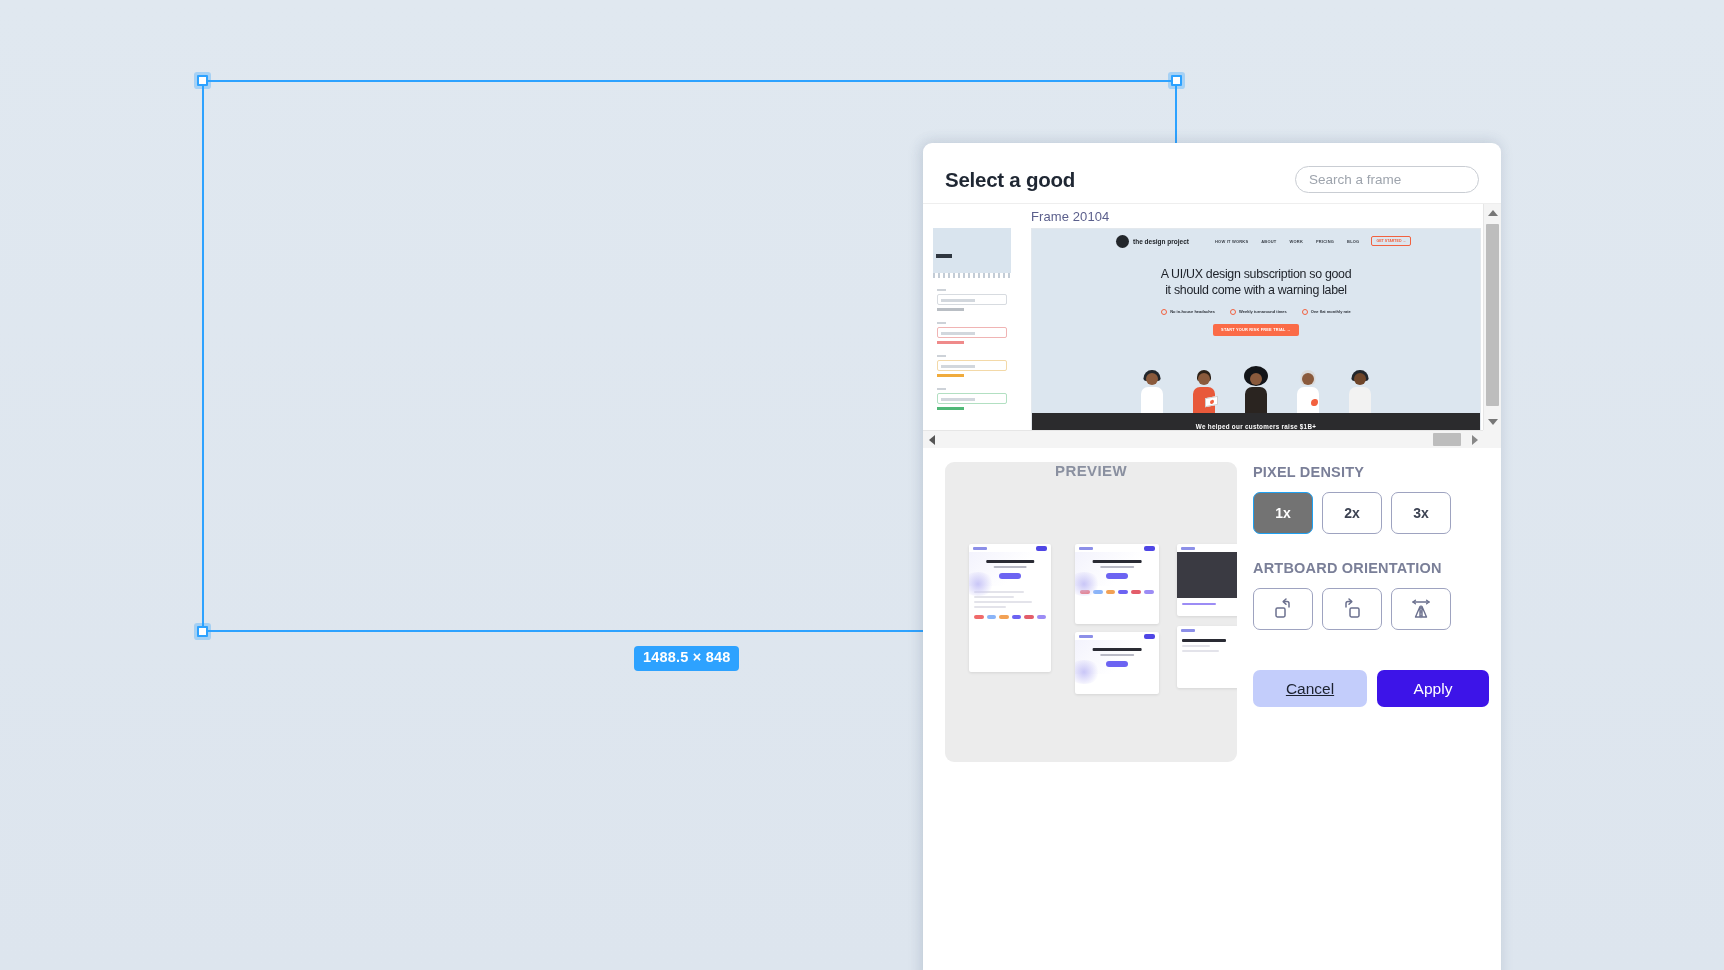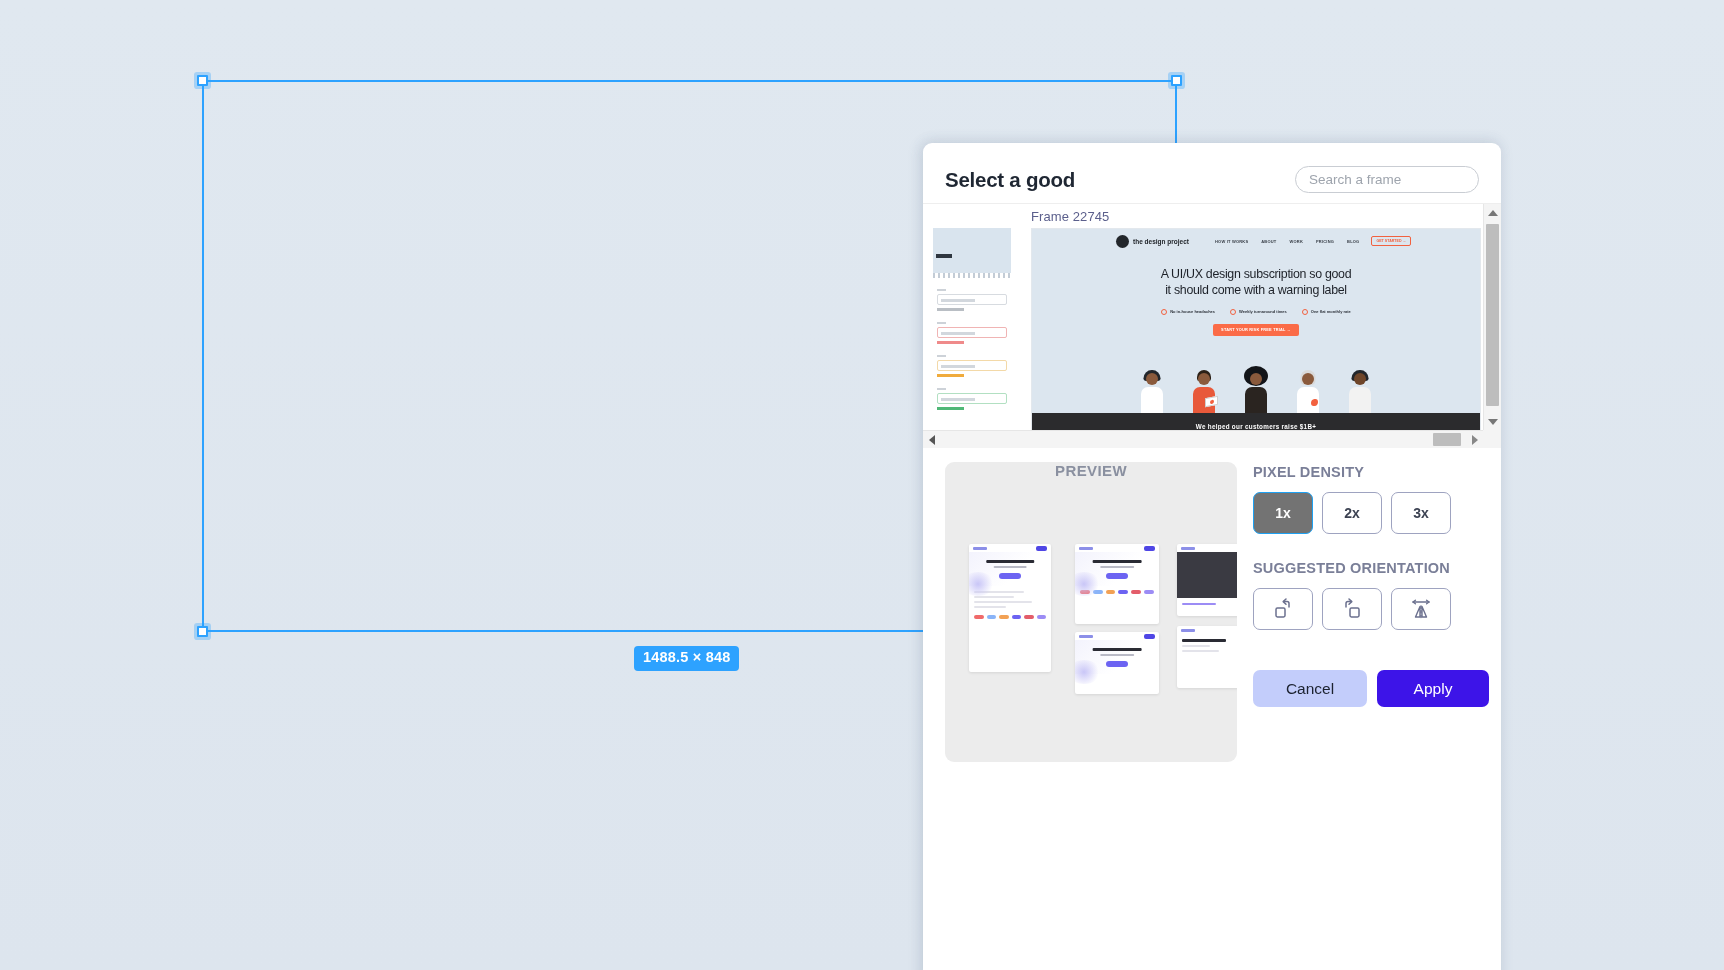--- a/index.html
+++ b/index.html
@@ -568,20 +568,21 @@
   }
   #cancel-button {
     width: 114px; height: 37px;
     background: #c3cdfb;
     border: none;
     border-radius: 7px;
     color: #1c2230;
     font-family: inherit;
     font-size: 15.5px;
     cursor: pointer;
+    text-decoration: underline;
   }
   #apply-button {
     width: 112px; height: 37px;
     background: #3d14e8;
     border: none;
     border-radius: 7px;
     color: #ffffff;
     font-family: inherit;
     font-size: 15.5px;
     cursor: pointer;
@@ -612,21 +613,21 @@
         <div id="select-frame-title">Select a good</div>
         <input id="search-input" type="text" placeholder="Search a frame" style="">
       </div>
     </div>
 
 
     <div id="frame-list-wrap">
 
       <div id="frame-scroll-area">
 
-        <div id="frame-label">Frame 22745</div>
+        <div id="frame-label">Frame 20104</div>
 
         <div id="frame-thumb-left">
           <div id="ftl-hero"></div>
           <div class="ftl-dots"></div>
           <div class="ftl-field">
             <div class="lbl"></div>
               <div class="box"></div>
               <div class="msg"></div>
           </div>
           <div class="ftl-field err">
@@ -823,21 +824,21 @@
         <div>
           <div class="ctrl-label">PIXEL DENSITY</div>
           <div class="btn-group">
             <button class="density-btn active">1x</button>
             <button class="density-btn">2x</button>
             <button class="density-btn">3x</button>
           </div>
         </div>
 
         <div id="orientation-block">
-          <div class="ctrl-label">SUGGESTED ORIENTATION</div>
+          <div class="ctrl-label">ARTBOARD ORIENTATION</div>
           <div class="btn-group">
 
             <button class="orient-btn">
               <svg width="24" height="24" viewBox="0 0 24 24" fill="none" aria-hidden="true">
                 <rect x="5" y="11" width="9" height="9" rx="1.4" stroke="currentColor" stroke-width="1.5"></rect>
                 <path d="M18 10 V6.6 A2 2 0 0 0 16 4.6 H12.6" stroke="currentColor" stroke-width="1.5" stroke-linecap="round"></path>
                 <path d="M15 2 L12.2 4.6 L15 7.2" stroke="currentColor" stroke-width="1.5" stroke-linecap="round" stroke-linejoin="round"></path>
               </svg>
             </button>
 

